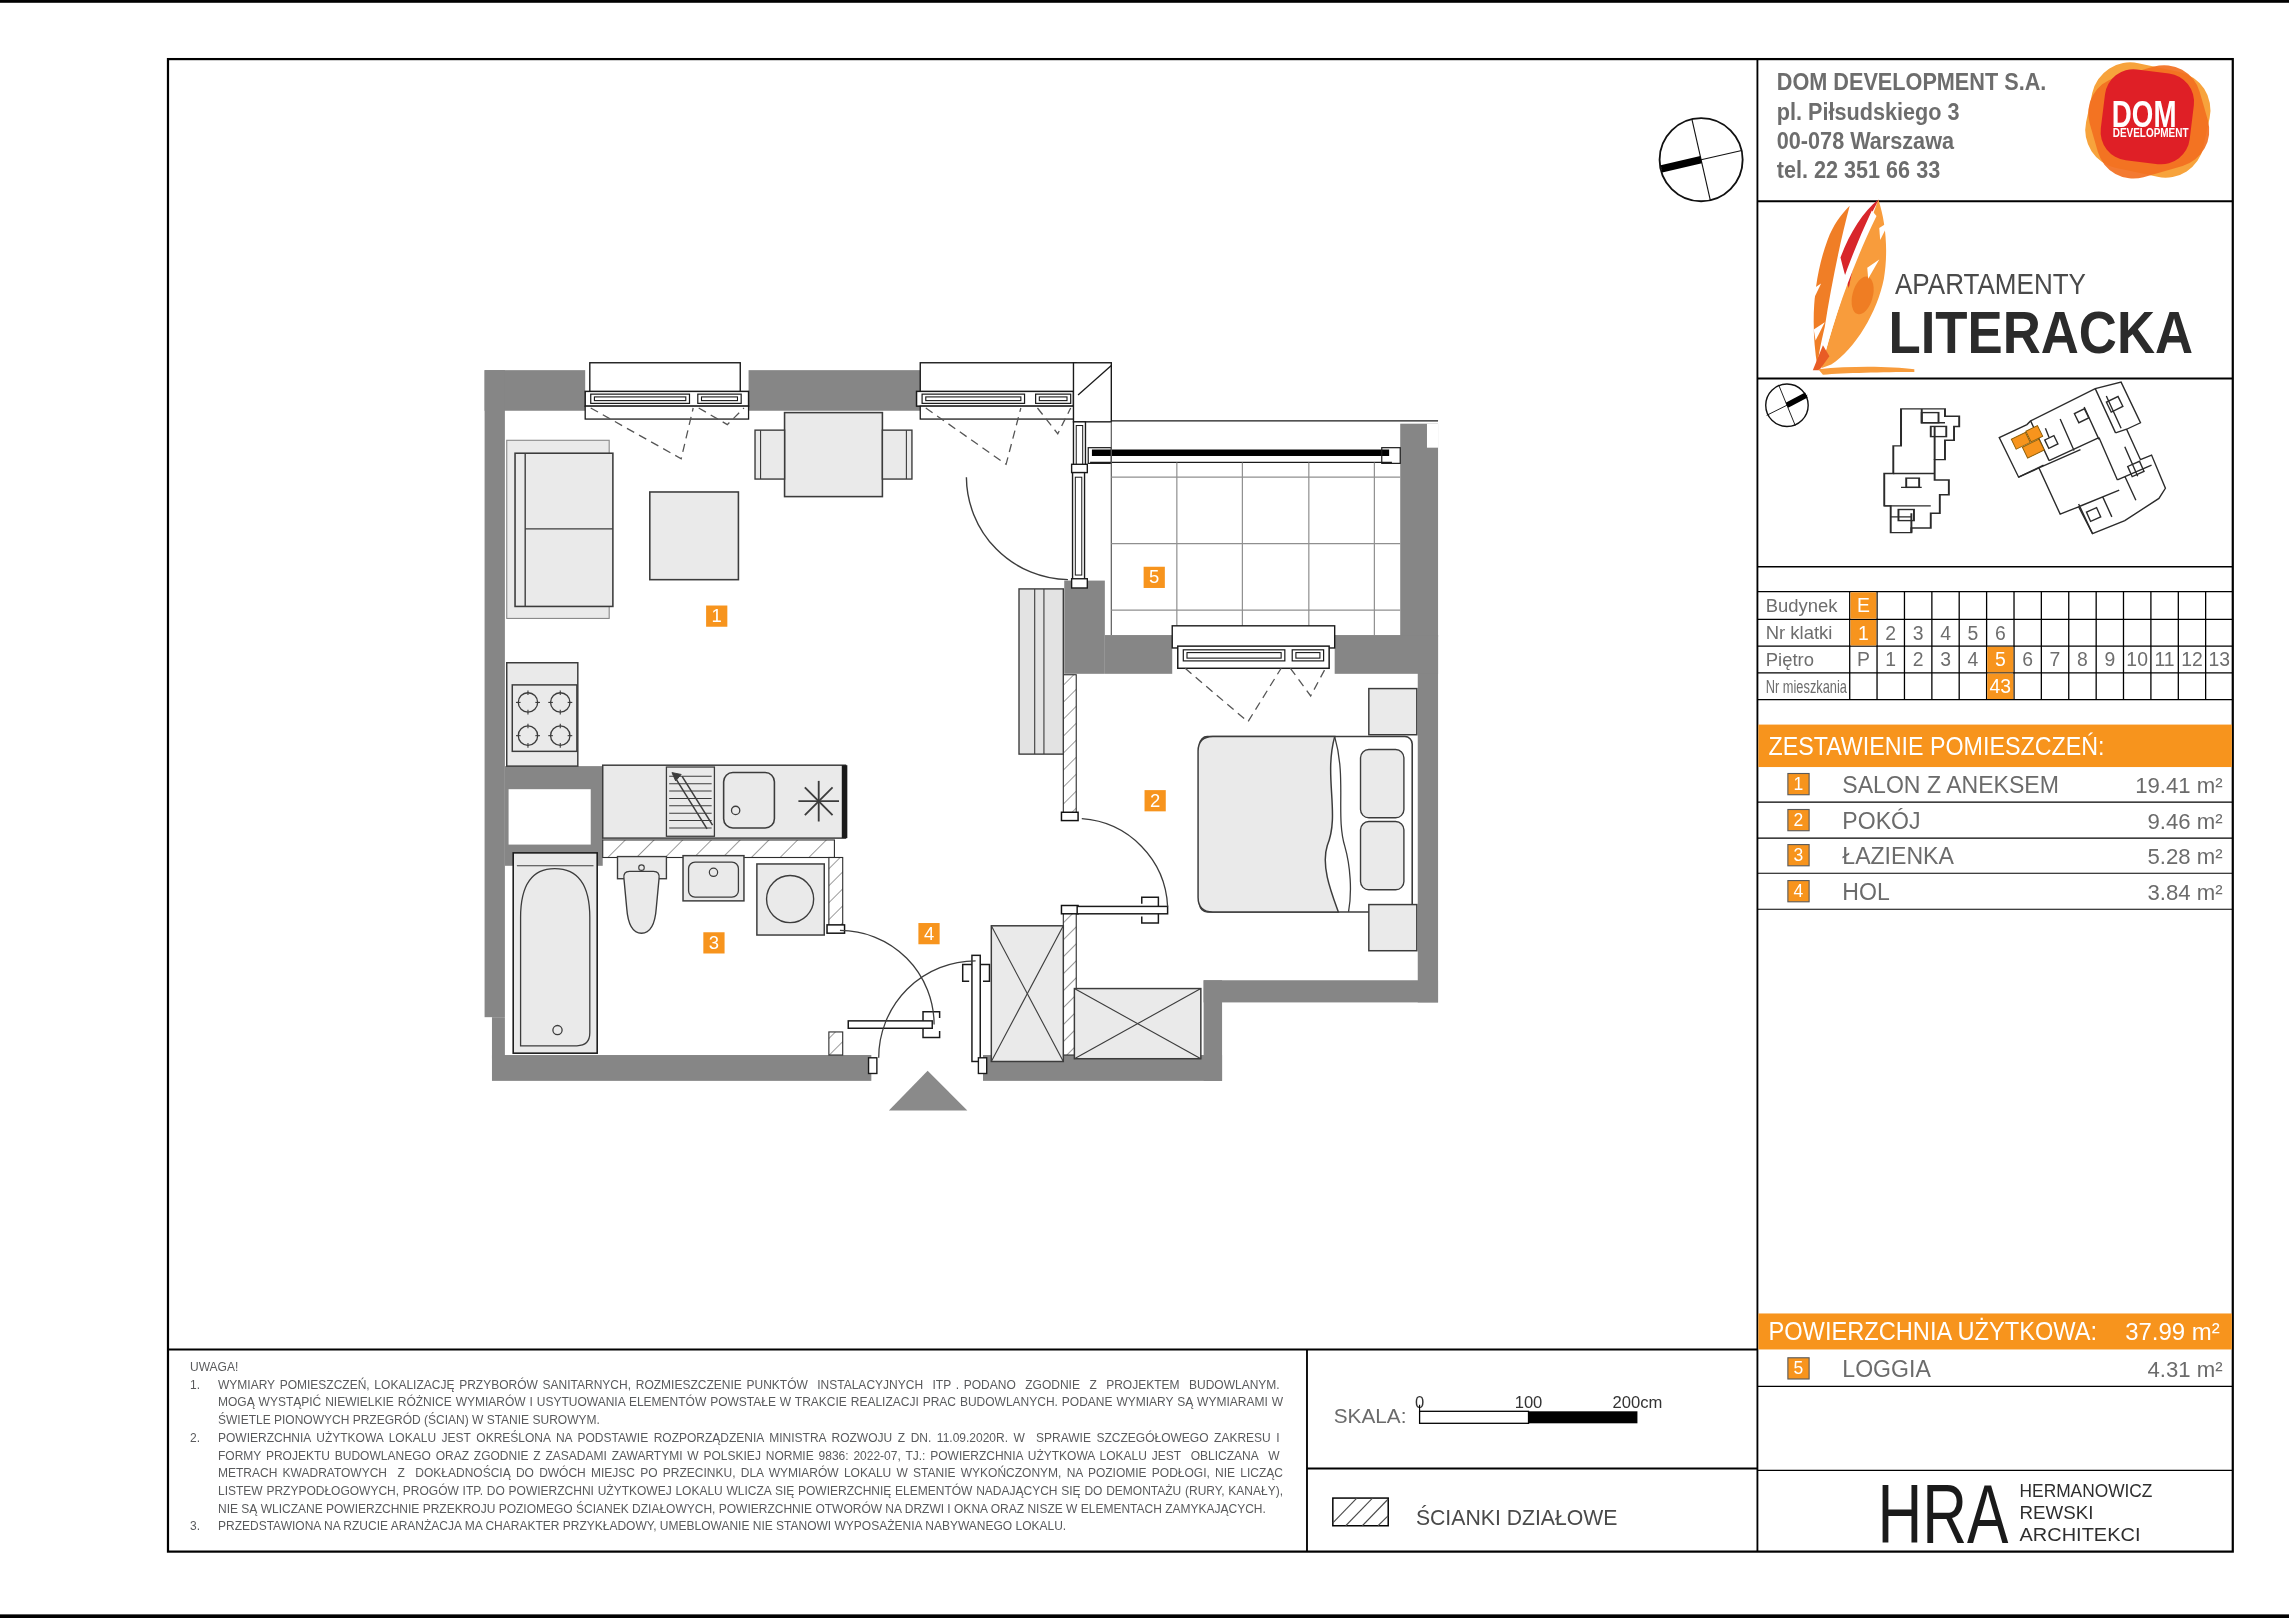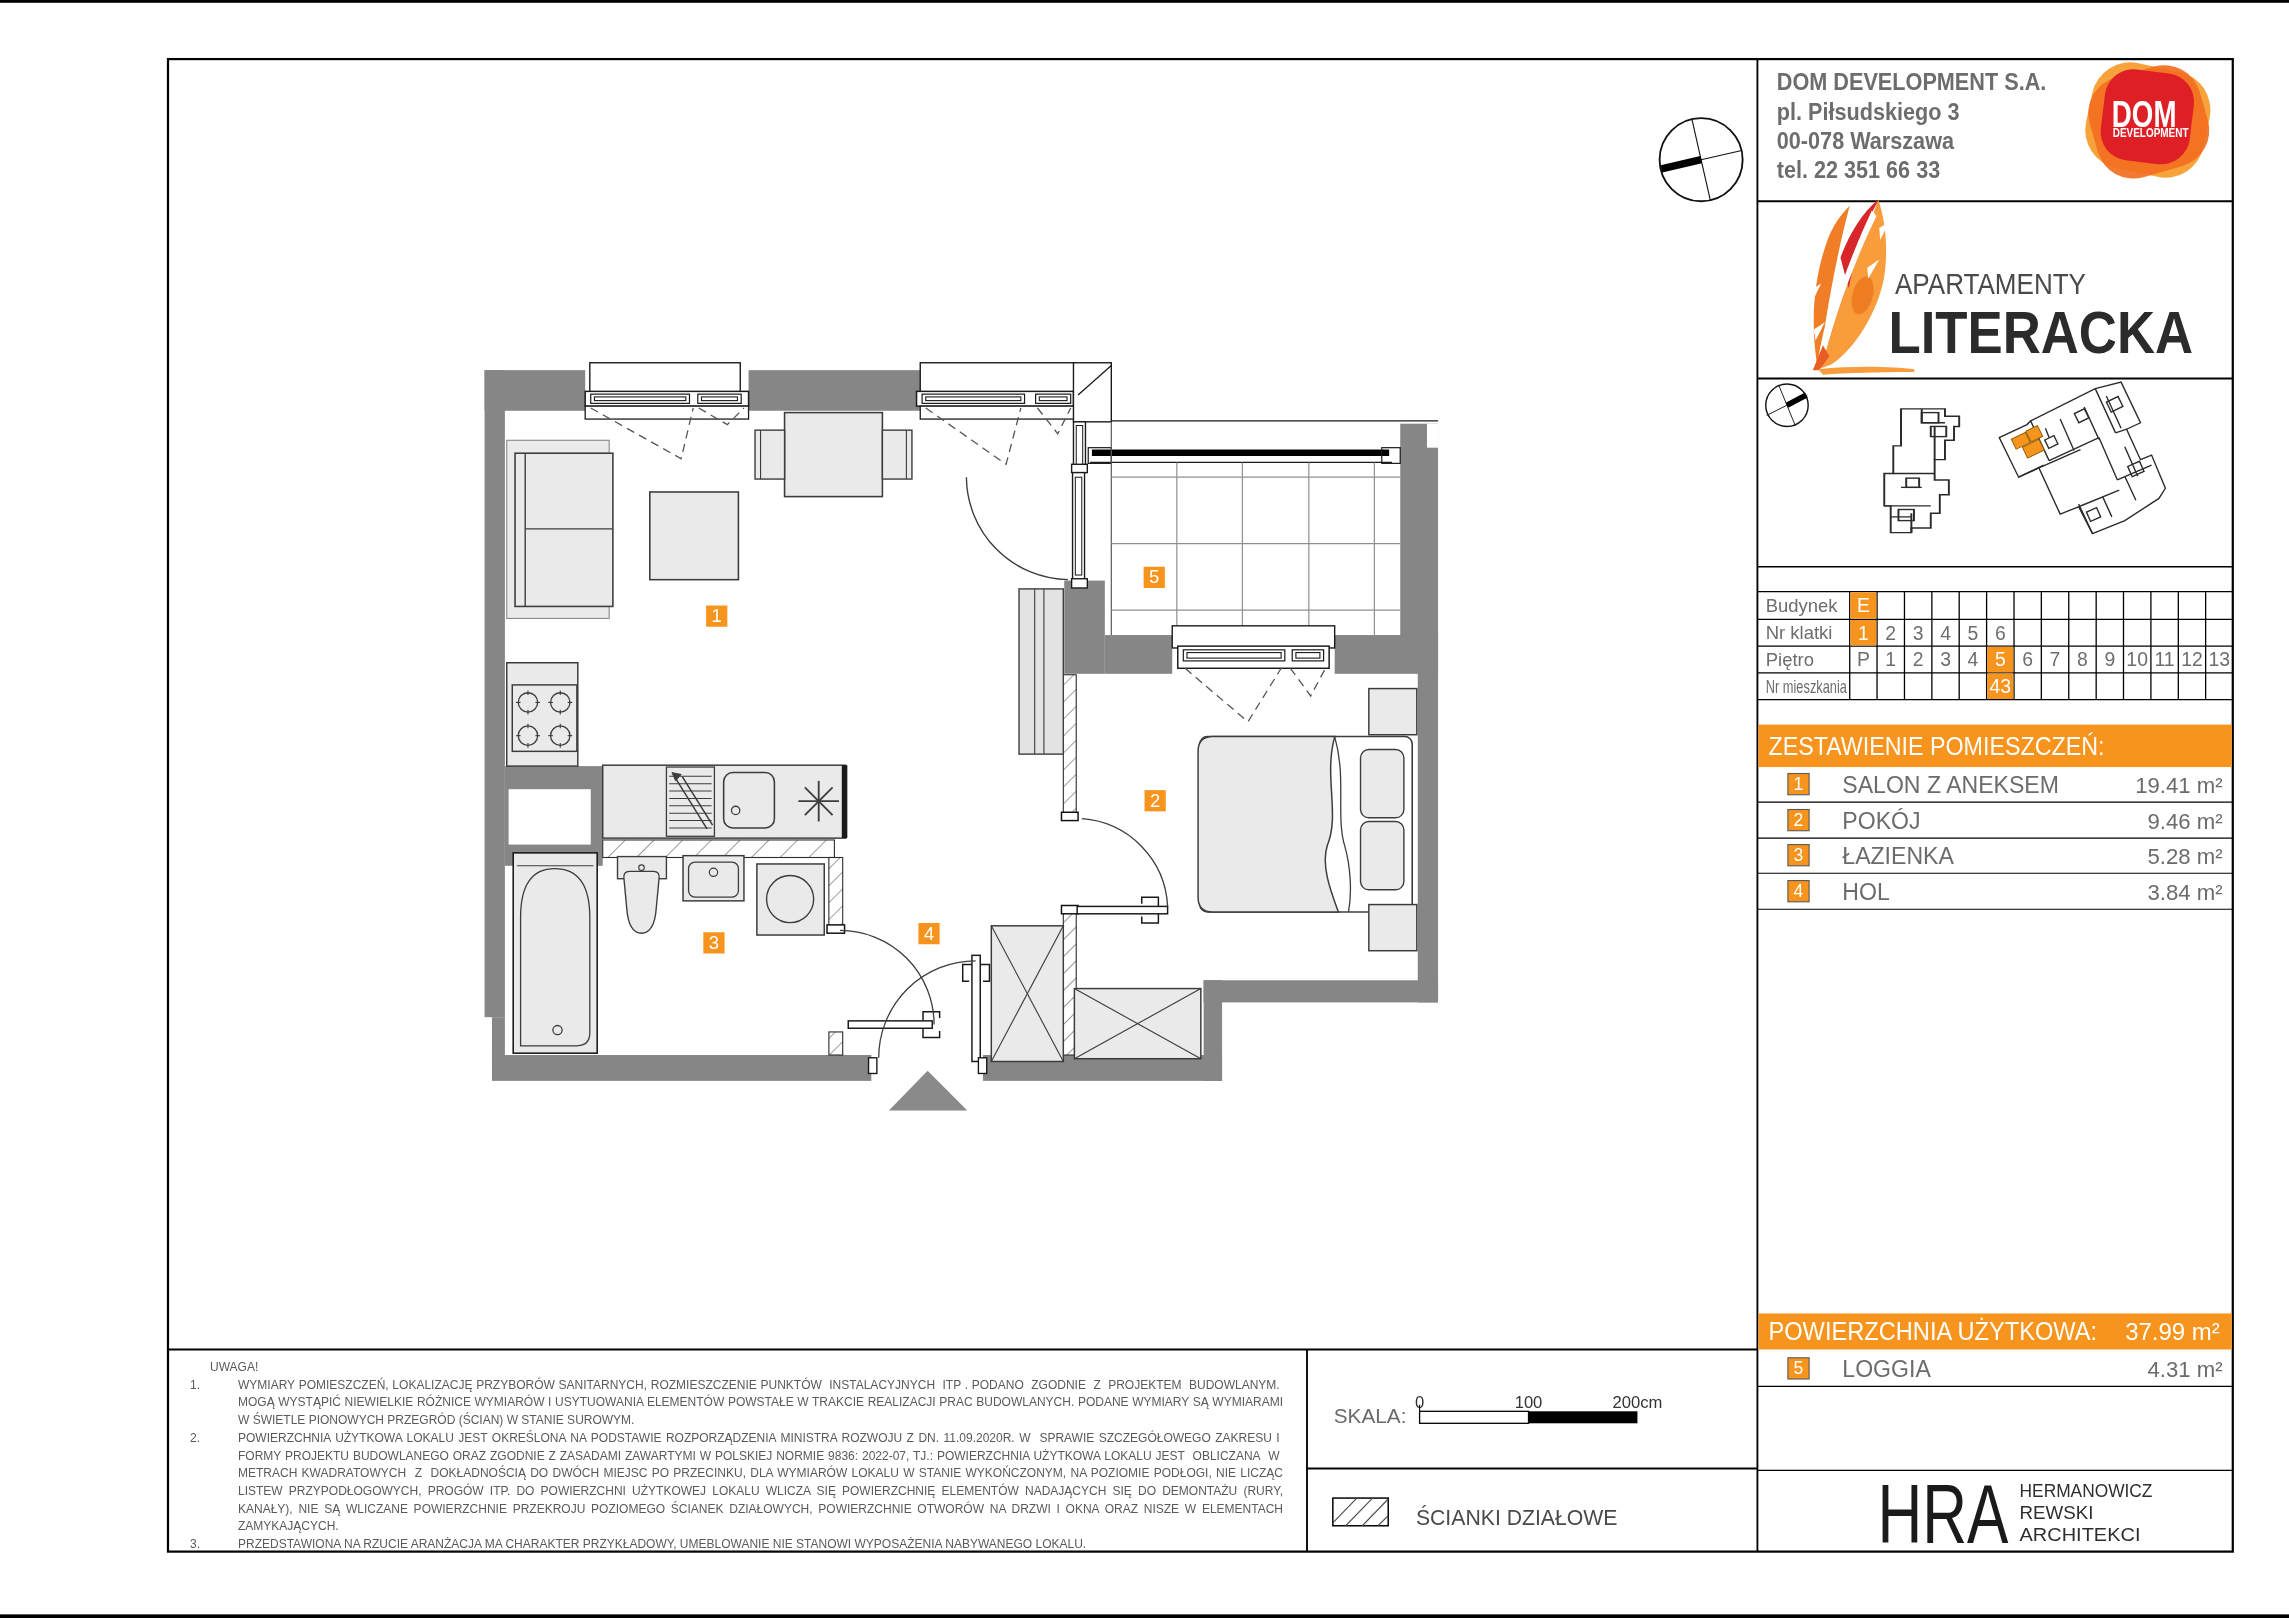--- a/index.html
+++ b/index.html
@@ -1,21 +1,21 @@
 <!DOCTYPE html>
 <html style="font-size:14.8px"><head>
 <meta charset="utf-8">
 <style>
   html,body{margin:0;padding:0;background:#ffffff;}
   body{width:2290px;height:1619px;position:relative;font-family:"Liberation Sans",sans-serif;overflow:hidden;}
   #plan{position:absolute;left:0;top:0;}
   #notes{position:absolute;left:190px;top:1359px;width:1093px;color:#595a5c;font-size:12px;line-height:17.7px;}
   #notes .row{display:flex;}
   #notes .num{width:28px;flex:none;}
-  #notes .txt{flex:auto;text-align:justify;margin-left:20px;}
+  #notes .txt{flex:auto;text-align:justify;}
 </style>
 </head>
 <body>
 <svg id="plan" width="2290" height="1619" viewBox="0 0 2481 1754">
 
 <rect x="0" y="0" width="2481" height="3" fill="#000000"></rect>
 
 <rect x="0" y="1749" width="2481" height="5" fill="#000000"></rect>
 
 <rect x="182" y="64" width="2237" height="1617" fill="none" stroke="#000000" stroke-width="2.4"></rect>

